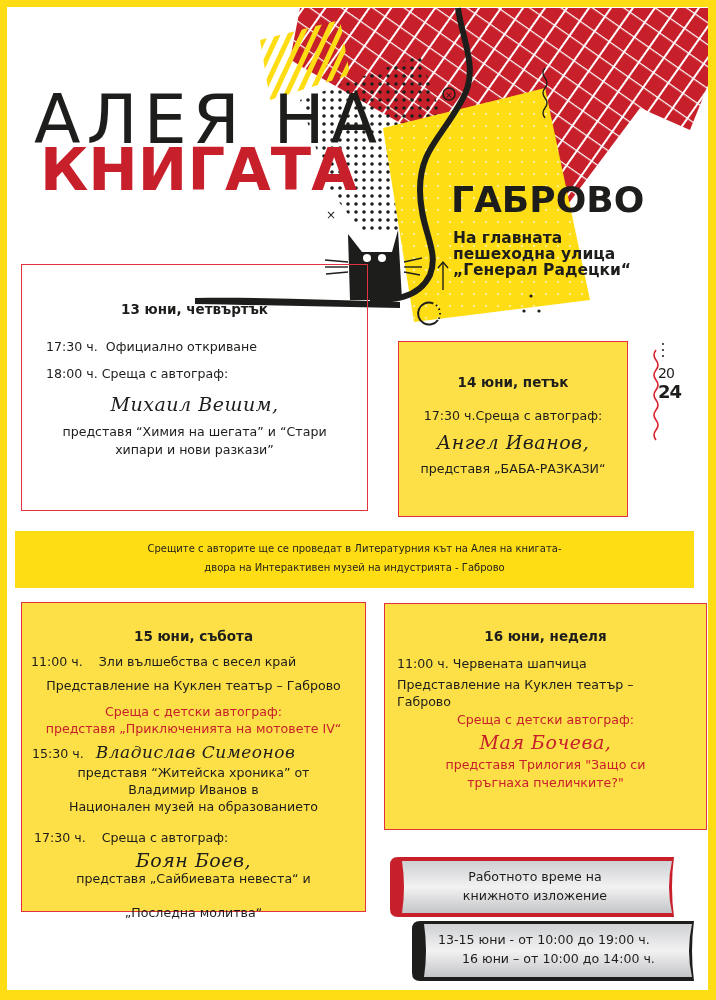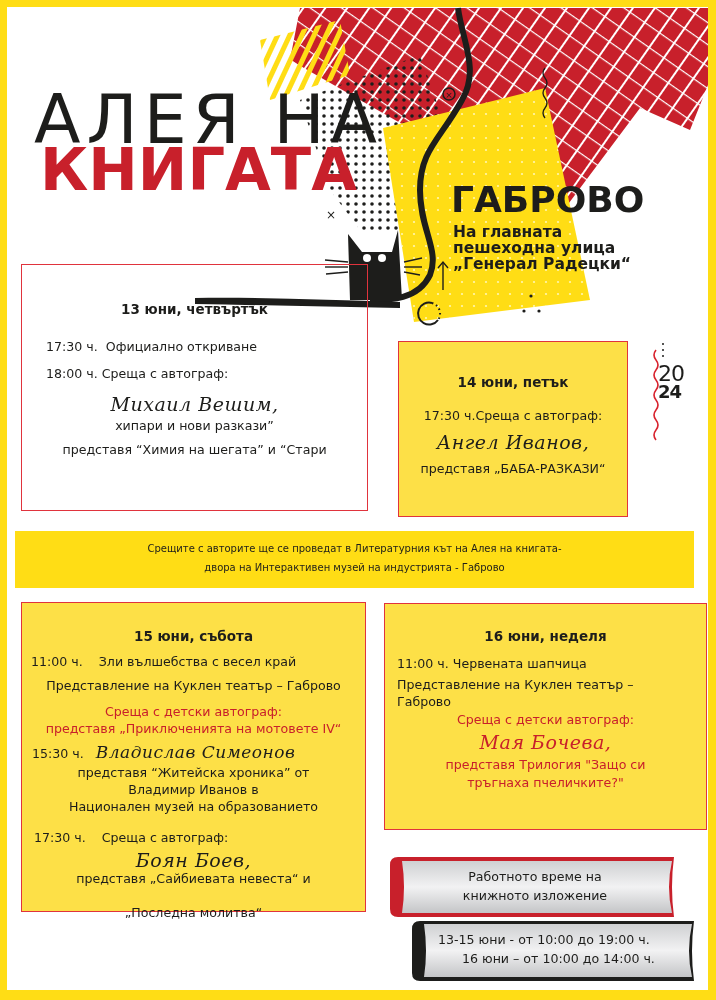--- a/index.html
+++ b/index.html
@@ -8,41 +8,41 @@
 
   .poster { position: absolute; left: 0; top: 0; width: 716px; height: 1000px; background: #fff; }
   .frame { position: absolute; left: 0; top: 0; width: 716px; height: 1000px; border: 7px solid #ffdd15; border-bottom-width: 10px; border-right-width: 8px; pointer-events: none; z-index: 20; }
 
   .art { position: absolute; left: 0; top: 0; width: 716px; height: 340px; z-index: 1; }
 
   .title-l1 { position: absolute; left: 34px; top: 86px; font-family: "DejaVu Sans", sans-serif; font-size: 68px; letter-spacing: 6px; color: #1d1d1b; font-weight: normal; z-index: 5; line-height: 1; }
   .title-l2 { position: absolute; left: 40px; top: 141px; font-family: "DejaVu Sans", sans-serif; font-size: 58px; font-weight: bold; color: #c8202b; letter-spacing: 0px; z-index: 5; line-height: 1; transform: scaleX(1.02); transform-origin: left; }
 
   .city { position: absolute; left: 451px; top: 182px; font-family: "DejaVu Sans", sans-serif; font-weight: bold; font-size: 36px; color: #1d1d1b; z-index: 6; letter-spacing: 0px; line-height: 1; }
-  .street { position: absolute; left: 453px; top: 224px; font-family: "DejaVu Sans", sans-serif; font-weight: bold; font-size: 15.5px; line-height: 16px; color: #1d1d1b; z-index: 6; }
+  .street { position: absolute; left: 453px; top: 230px; font-family: "DejaVu Sans", sans-serif; font-weight: bold; font-size: 15.5px; line-height: 16px; color: #1d1d1b; z-index: 6; }
   .street div { white-space: nowrap; }
 
   .box { position: absolute; border: 1.5px solid #e0333d; background: #fde047; text-align: center; z-index: 4; }
   .day-title { font-family: "DejaVu Sans", sans-serif; font-weight: bold; font-size: 13.5px; color: #1d1d1b; }
   .line { font-family: "DejaVu Sans", sans-serif; font-size: 12.6px; color: #1d1d1b; white-space: nowrap; }
   .line.left { text-align: left; }
   .red { color: #c8202b; }
   .script { font-family: "DejaVu Serif", serif; font-style: italic; font-size: 19px; letter-spacing: 0.5px; color: #1d1d1b; }
   .script.red { color: #c8202b; }
 
   .box1 { left: 21px; top: 264px; width: 347px; height: 247px; background: transparent; }
   .box2 { left: 398px; top: 341px; width: 230px; height: 176px; }
   .box3 { left: 21px; top: 602px; width: 345px; height: 310px; }
   .box4 { left: 384px; top: 603px; width: 323px; height: 227px; }
 
   .banner { position: absolute; left: 15px; top: 531px; width: 679px; height: 57px; background: #ffdd15; z-index: 4; text-align: center; padding-top: 8px; }
   .banner div { font-family: "DejaVu Sans", sans-serif; font-size: 10px; line-height: 19px; color: #1d1d1b; white-space: nowrap; }
 
   .year { position: absolute; left: 652px; top: 340px; z-index: 5; }
-  .year .y1 { position: absolute; left: 6px; top: 25px; font-family: "DejaVu Sans", sans-serif; font-size: 22px; color: #1d1d1b; font-weight: normal; line-height: 17px; letter-spacing: -1px; }
+  .year .y1 { position: absolute; left: 6px; top: 25px; font-family: "DejaVu Sans", sans-serif; font-size: 14px; color: #1d1d1b; font-weight: normal; line-height: 17px; letter-spacing: -1px; }
   .year .y2 { position: absolute; left: 6px; top: 43px; font-family: "DejaVu Sans", sans-serif; font-size: 18px; color: #1d1d1b; font-weight: bold; line-height: 18px; letter-spacing: -1px; }
 
   .book { position: absolute; z-index: 5; }
   .book-text { position: absolute; left: 0; top: 0; width: 100%; text-align: center; font-family: "DejaVu Sans", sans-serif; font-size: 12.6px; color: #1d1d1b; line-height: 19px; }
 </style>
 </head>
 <body>
 
 <div class="poster">
 
@@ -122,22 +122,22 @@
     <div class="day-title" style="margin-top:36px;">13 юни, четвъртък</div>
     <div class="line left" style="margin:22px 0 0 24px;">
       <span>17:30 ч.</span>&nbsp;
       <span>Официално откриване</span>
     </div>
     <div class="line left" style="margin:12px 0 0 24px;">
       <span>18:00 ч.</span>
       <span>Среща с автограф:</span>
     </div>
     <div class="script" style="margin-top:12px;">Михаил Вешим,</div>
+    <div class="line" style="margin-top:9px;">представя “Химия на шегата” и “Стари</div>
     <div class="line" style="margin-top:3px;">хипари и нови разкази”</div>
-    <div class="line" style="margin-top:9px;">представя “Химия на шегата” и “Стари</div>
   </div>
 
   <div class="box box2">
     <div class="day-title" style="margin-top:32px;">14 юни, петък</div>
     <div class="line" style="margin-top:18px;">
       <span>17:30 ч.</span><span>Среща с автограф:</span>
     </div>
     <div class="script" style="margin-top:8px;">Ангел Иванов,</div>
     <div class="line" style="margin-top:8px;">представя „БАБА-РАЗКАЗИ“</div>
   </div>

